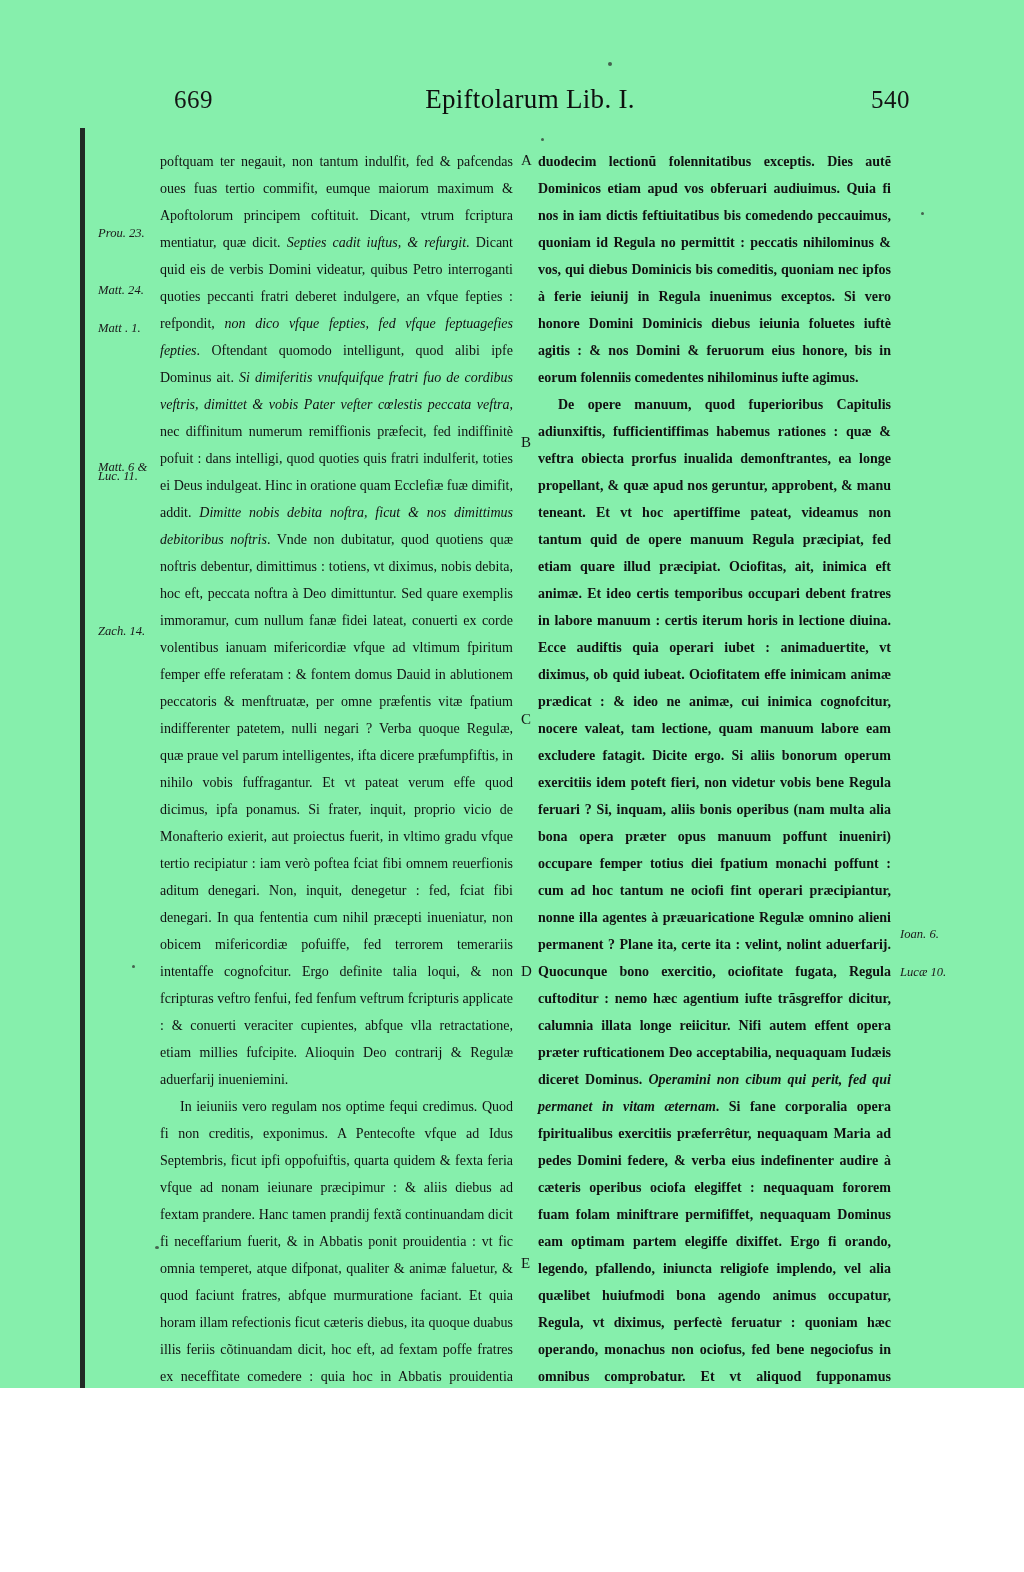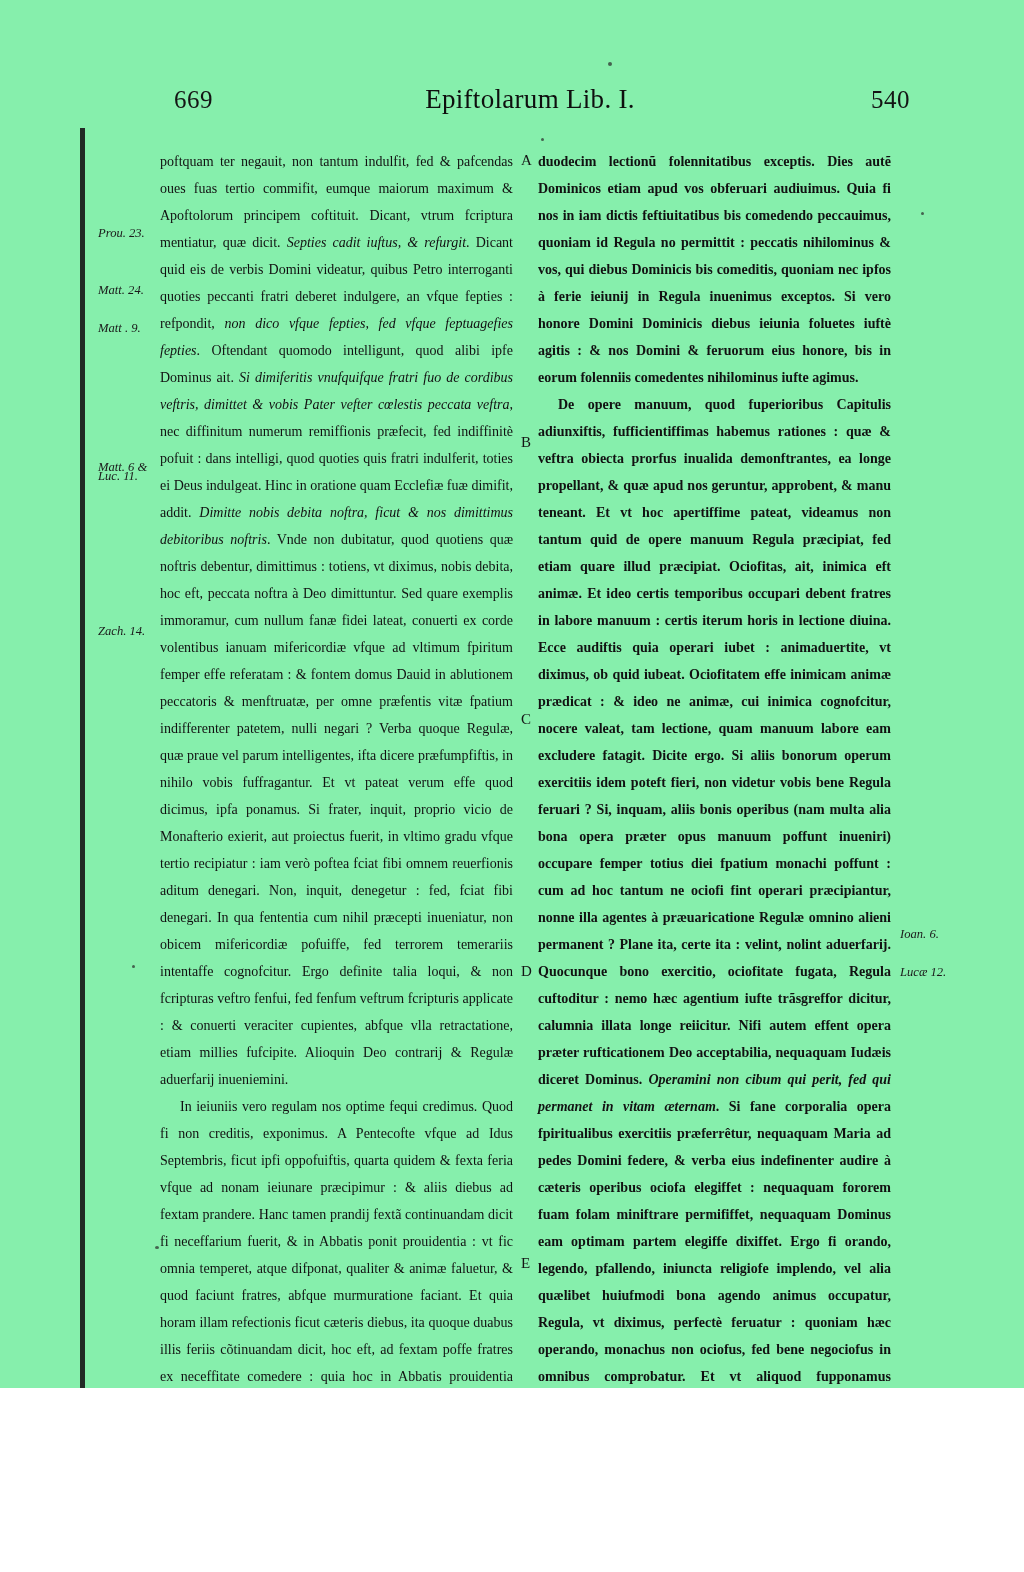--- a/index.html
+++ b/index.html
@@ -136,26 +136,26 @@
       <p class="indent"><span class="">In ieiuniis vero regulam nos optime fequi credimus. Quod fi non creditis, exponimus. A Pentecofte vfque ad Idus Septembris, ficut ipfi oppofuiftis, quarta quidem &amp; fexta feria vfque ad nonam ieiunare præcipimur : &amp; aliis diebus ad fextam prandere. Hanc tamen prandij fextã continuandam dicit fi neceffarium fuerit, &amp; in Abbatis ponit prouidentia : vt fic omnia temperet, atque difponat, qualiter &amp; animæ faluetur, &amp; quod faciunt fratres, abfque murmuratione faciant. Et quia horam illam refectionis ficut cæteris diebus, ita quoque duabus illis feriis cõtinuandam dicit, hoc eft, ad fextam poffe fratres ex neceffitate comedere : quia hoc in Abbatis prouidentia ponit, quia fic omnia Abbatem temperare atque difponere præcipit, vt animæ faluentur, quia vt fratres abfque vlla murmuratione faciant, quod faciunt, prouidetur, cum à Pentecofte vfque ad Idus Septembris omnem feriam ad fextam ex præcepto Abbatis comedendo continuamus, nil nos offendere credimus, neque à Regulæ ftatutis deuiare exiftimamus. Ab Idibus autem Septembris vfque ad caput Quadragefimæ, fecundum Regulam ad nonam femper reficimus : diebus Dominicis propter vniuerfalis Ecclefiæ decreta, &amp; quibufdam</span></p>
     </div>
   <div class="col right" id="col-right">
       <p class=""><span class="">duodecim lectionũ folennitatibus exceptis. Dies autẽ Dominicos etiam apud vos obferuari audiuimus. Quia fi nos in iam dictis feftiuitatibus bis comedendo peccauimus, quoniam id Regula no permittit : peccatis nihilominus &amp; vos, qui diebus Dominicis bis comeditis, quoniam nec ipfos à ferie ieiunij in Regula inuenimus exceptos. Si vero honore Domini Dominicis diebus ieiunia foluetes iuftè agitis : &amp; nos Domini &amp; feruorum eius honore, bis in eorum folenniis comedentes nihilominus iufte agimus.</span></p>
       <p class="indent"><span class="">De opere manuum, quod fuperioribus Capitulis adiunxiftis, fufficientiffimas habemus rationes : quæ &amp; veftra obiecta prorfus inualida demonftrantes, ea longe propellant, &amp; quæ apud nos geruntur, approbent, &amp; manu teneant. Et vt hoc apertiffime pateat, videamus non tantum quid de opere manuum Regula præcipiat, fed etiam quare illud præcipiat. Ociofitas, ait, inimica eft animæ. Et ideo certis temporibus occupari debent fratres in labore manuum : certis iterum horis in lectione diuina. Ecce audiftis quia operari iubet : animaduertite, vt diximus, ob quid iubeat. Ociofitatem effe inimicam animæ prædicat : &amp; ideo ne animæ, cui inimica cognofcitur, nocere valeat, tam lectione, quam manuum labore eam excludere fatagit. Dicite ergo. Si aliis bonorum operum exercitiis idem poteft fieri, non videtur vobis bene Regula feruari ? Si, inquam, aliis bonis operibus (nam multa alia bona opera præter opus manuum poffunt inueniri) occupare femper totius diei fpatium monachi poffunt : cum ad hoc tantum ne ociofi fint operari præcipiantur, nonne illa agentes à præuaricatione Regulæ omnino alieni permanent ? Plane ita, certe ita : velint, nolint aduerfarij. Quocunque bono exercitio, ociofitate fugata, Regula cuftoditur : nemo hæc agentium iufte trãsgreffor dicitur, calumnia illata longe reiicitur. Nifi autem effent opera præter rufticationem Deo acceptabilia, nequaquam Iudæis diceret Dominus. </span><span class="ital">Operamini non cibum qui perit, fed qui permanet in vitam æternam</span><span class="">. Si fane corporalia opera fpiritualibus exercitiis præferrêtur, nequaquam Maria ad pedes Domini federe, &amp; verba eius indefinenter audire à cæteris operibus ociofa elegiffet : nequaquam fororem fuam folam miniftrare permififfet, nequaquam Dominus eam optimam partem elegiffe dixiffet. Ergo fi orando, legendo, pfallendo, iniuncta religiofe implendo, vel alia quælibet huiufmodi bona agendo animus occupatur, Regula, vt diximus, perfectè feruatur : quoniam hæc operando, monachus non ociofus, fed bene negociofus in omnibus comprobatur. Et vt aliquod fupponamus exemplum, difcipulum ipfius beati Benedicti fanctum Maurum, ad has Galliarum partes pro conftruendis fecundum ipfius doctrinã Cœnobiis ab ipfo directum, legimus hũc morem in Monafterio, quod in Andegauenfi Epifcopatu conftruxerat, tenuiffe : vt quia eis fine proprio labore cuncta neceffaria fuppeditabant, omiffo manuum opere fpiritualibus, vt diximus, exercitiis exercitati, ociofi non effent, ficque fibi nuper à Sancto traditam Regulam, bona femper operando, optime conferuarent. Quòd fi fe beatus Maurus cõtra profeffionis fuæ votum agere intellexiffet, cum in intellectu huiufce rei nullo modo falli potuiffet : nequaquam fic fuos viuere permififfet. Qui etiam fi voti præ-</span></p>
     </div>
 
   <div id="marginalia">
       <div class="margin-note left-note" style="top: 226px; text-align: center;">Prou. 23.</div>
       <div class="margin-note left-note" style="top: 283px;">Matt. 24.</div>
-      <div class="margin-note left-note" style="top: 321px;">Matt . 9.</div>
+      <div class="margin-note left-note" style="top: 321px;">Matt . 1.</div>
       <div class="margin-note left-note" style="top: 460px;">Matt. 6 &amp;</div>
       <div class="margin-note left-note" style="top: 469px;">Luc. 11.</div>
       <div class="margin-note left-note" style="top: 624px;">Zach. 14.</div>
       <div class="margin-note right-note" style="top: 927px;">Ioan. 6.</div>
-      <div class="margin-note right-note" style="top: 965px;">Lucæ 12.</div>
+      <div class="margin-note right-note" style="top: 965px;">Lucæ 10.</div>
       <div class="sig-letter" style="left: 521px; top: 152px;">A</div>
       <div class="sig-letter" style="left: 521px; top: 434px;">B</div>
       <div class="sig-letter" style="left: 521px; top: 711px;">C</div>
       <div class="sig-letter" style="left: 521px; top: 963px;">D</div>
       <div class="sig-letter" style="left: 521px; top: 1255px;">E</div>
     </div>
 
 </div>
 
 </body></html>

